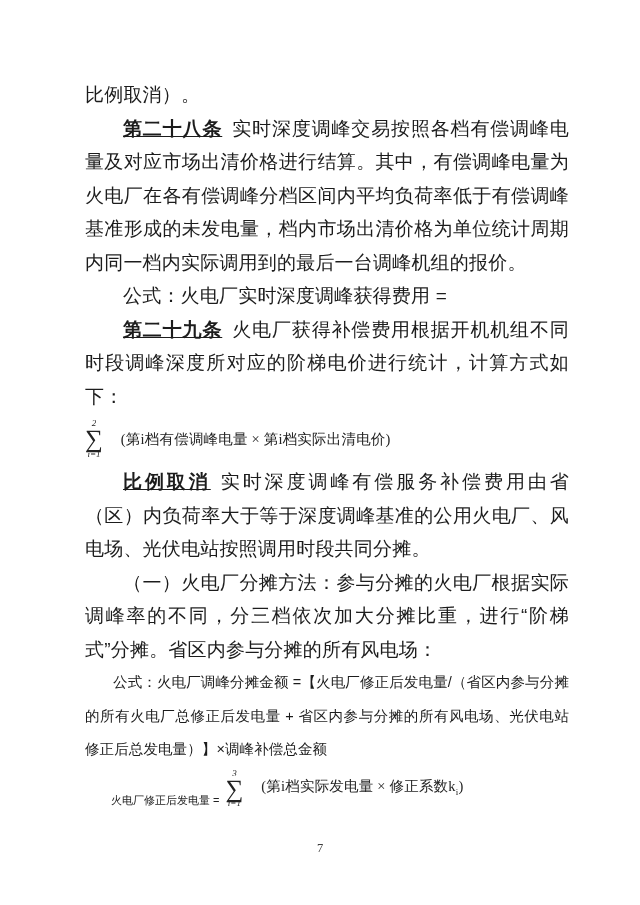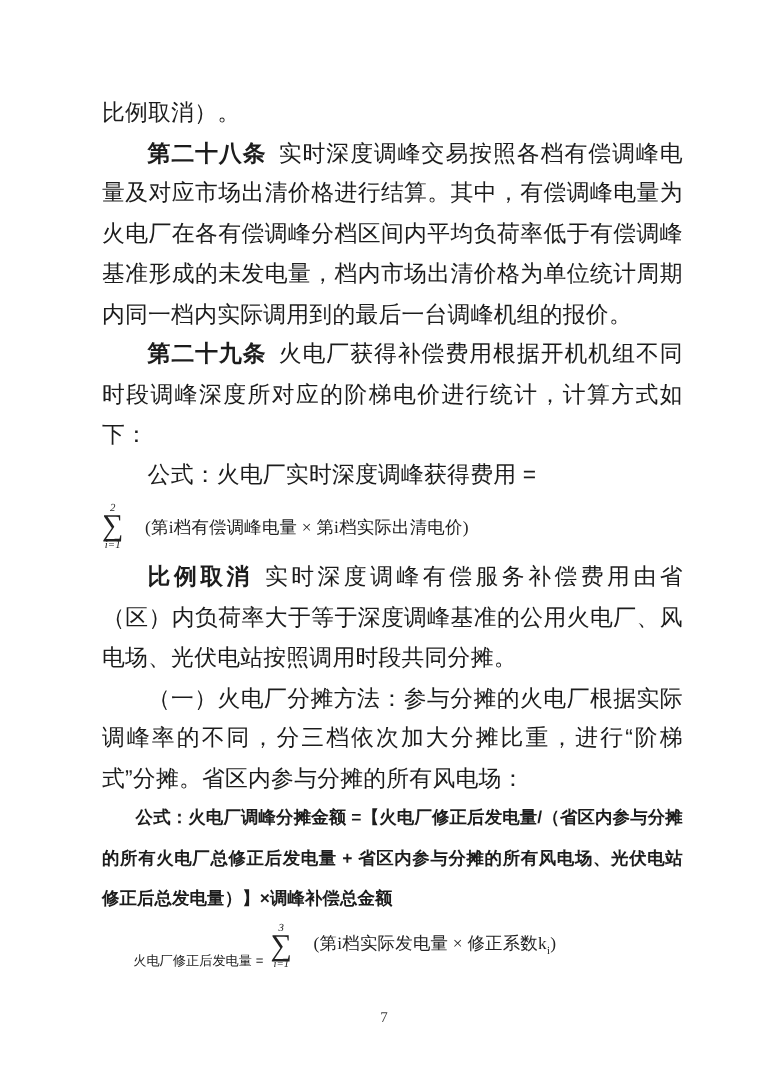--- a/index.html
+++ b/index.html
@@ -26,27 +26,27 @@
   .content p {
     margin: 0;
     font-size: 19px;
     line-height: 33.5px;
     letter-spacing: 0.2px;
   }
   p.indent { text-indent: 38px; }
   .article-label {
     font-weight: bold;
     margin-right: 10px;
+    text-decoration: underline;
   }
   p.small-text {
     font-size: 14.5px;
     line-height: 33.5px;
     text-indent: 28px;
     letter-spacing: 0.1px;
-    font-weight: bold;
   }
   
   .formula {
     display: flex;
     align-items: center;
     font-family: "Liberation Serif", "DejaVu Serif", serif;
     font-size: 14.5px;
     color: #222222;
   }
   .formula-1 {
@@ -109,23 +109,23 @@
 </head>
 <body>
 
 <div class="page">
   <div class="content">
 
     <p>比例取消）。</p>
 
     <p class="indent"><span class="article-label">第二十八条</span><span>实时深度调峰交易按照各档有偿调峰电量及对应市场出清价格进行结算。其中，有偿调峰电量为火电厂在各有偿调峰分档区间内平均负荷率低于有偿调峰基准形成的未发电量，档内市场出清价格为单位统计周期内同一档内实际调用到的最后一台调峰机组的报价。</span></p>
 
+    <p class="indent">公式：火电厂实时深度调峰获得费用 =</p>
+
     <p class="indent"><span class="article-label">第二十九条</span><span>火电厂获得补偿费用根据开机机组不同时段调峰深度所对应的阶梯电价进行统计，计算方式如下：</span></p>
-
-    <p class="indent">公式：火电厂实时深度调峰获得费用 =</p>
 
     <div class="formula formula-1">
       <span class="sum">
         <span class="limit upper">2</span>
         <span class="sigma">∑</span>
         <span class="limit lower">i=1</span>
       </span>
       <span class="formula-body">(第i档有偿调峰电量 × 第i档实际出清电价)</span>
     </div>
 

